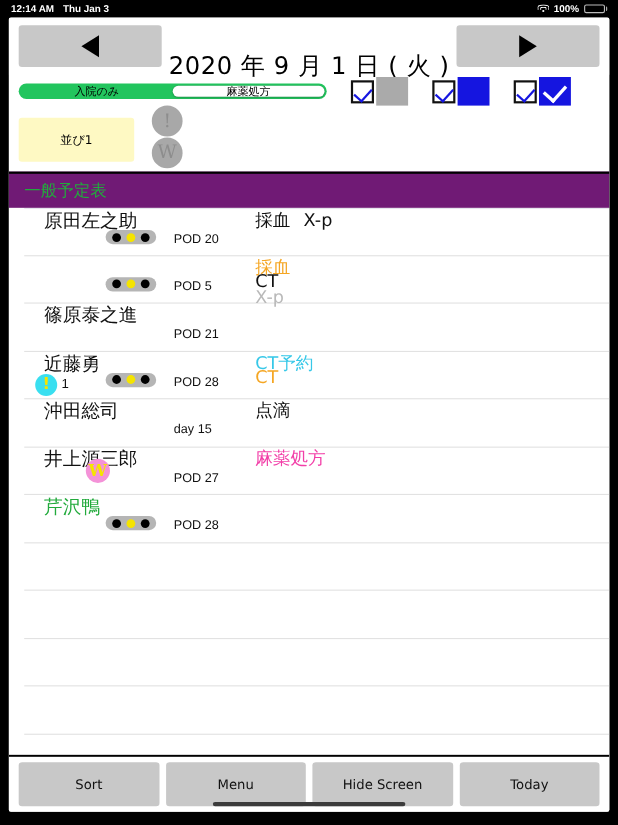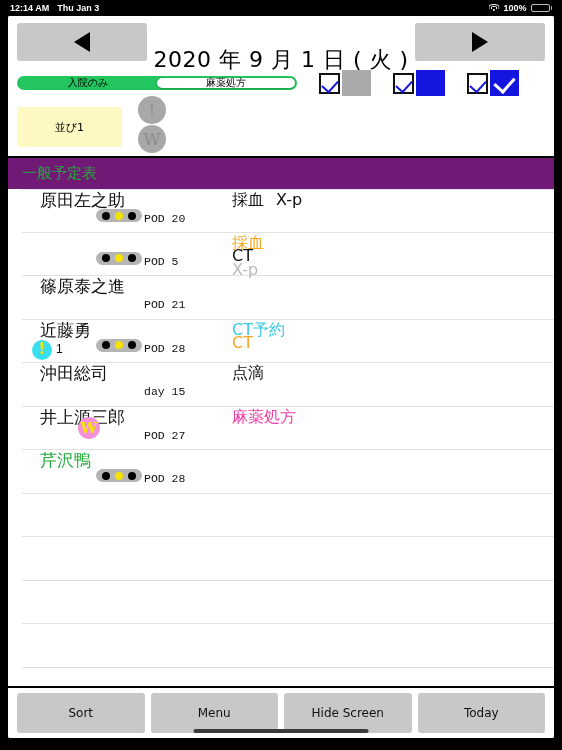--- a/index.html
+++ b/index.html
@@ -158,23 +158,23 @@
   .prow.first{border-top:1px solid #e6e6ee;}
   .pname{
     position:absolute; left:0; top:-1px;
     font-size:17px; color:#111; white-space:nowrap;
     font-family:Liberation Serif, serif;
     text-align:right;
   }
   .pname .sei{display:inline-block; min-width:52px;}
   .pname.green{color:#22aa3c;}
   .pod{
-    position:absolute; left:122px; top:22px;
+    position:absolute; left:136px; top:22px;
     font-size:11.5px; color:#111;
-    font-family:Liberation Mono, monospace;
+    font-family:Liberation Sans, sans-serif;
   }
   .pill{
     position:absolute; left:74px; top:19px;
     width:46px;height:13px;border-radius:7px;background:#b5b5b5;
     display:flex;align-items:center;justify-content:space-around;
     padding:0 3px;
   }
   .pill span{width:8px;height:8px;border-radius:50%;}
   .alert-badge{
     position:absolute; left:10px; top:20px;

